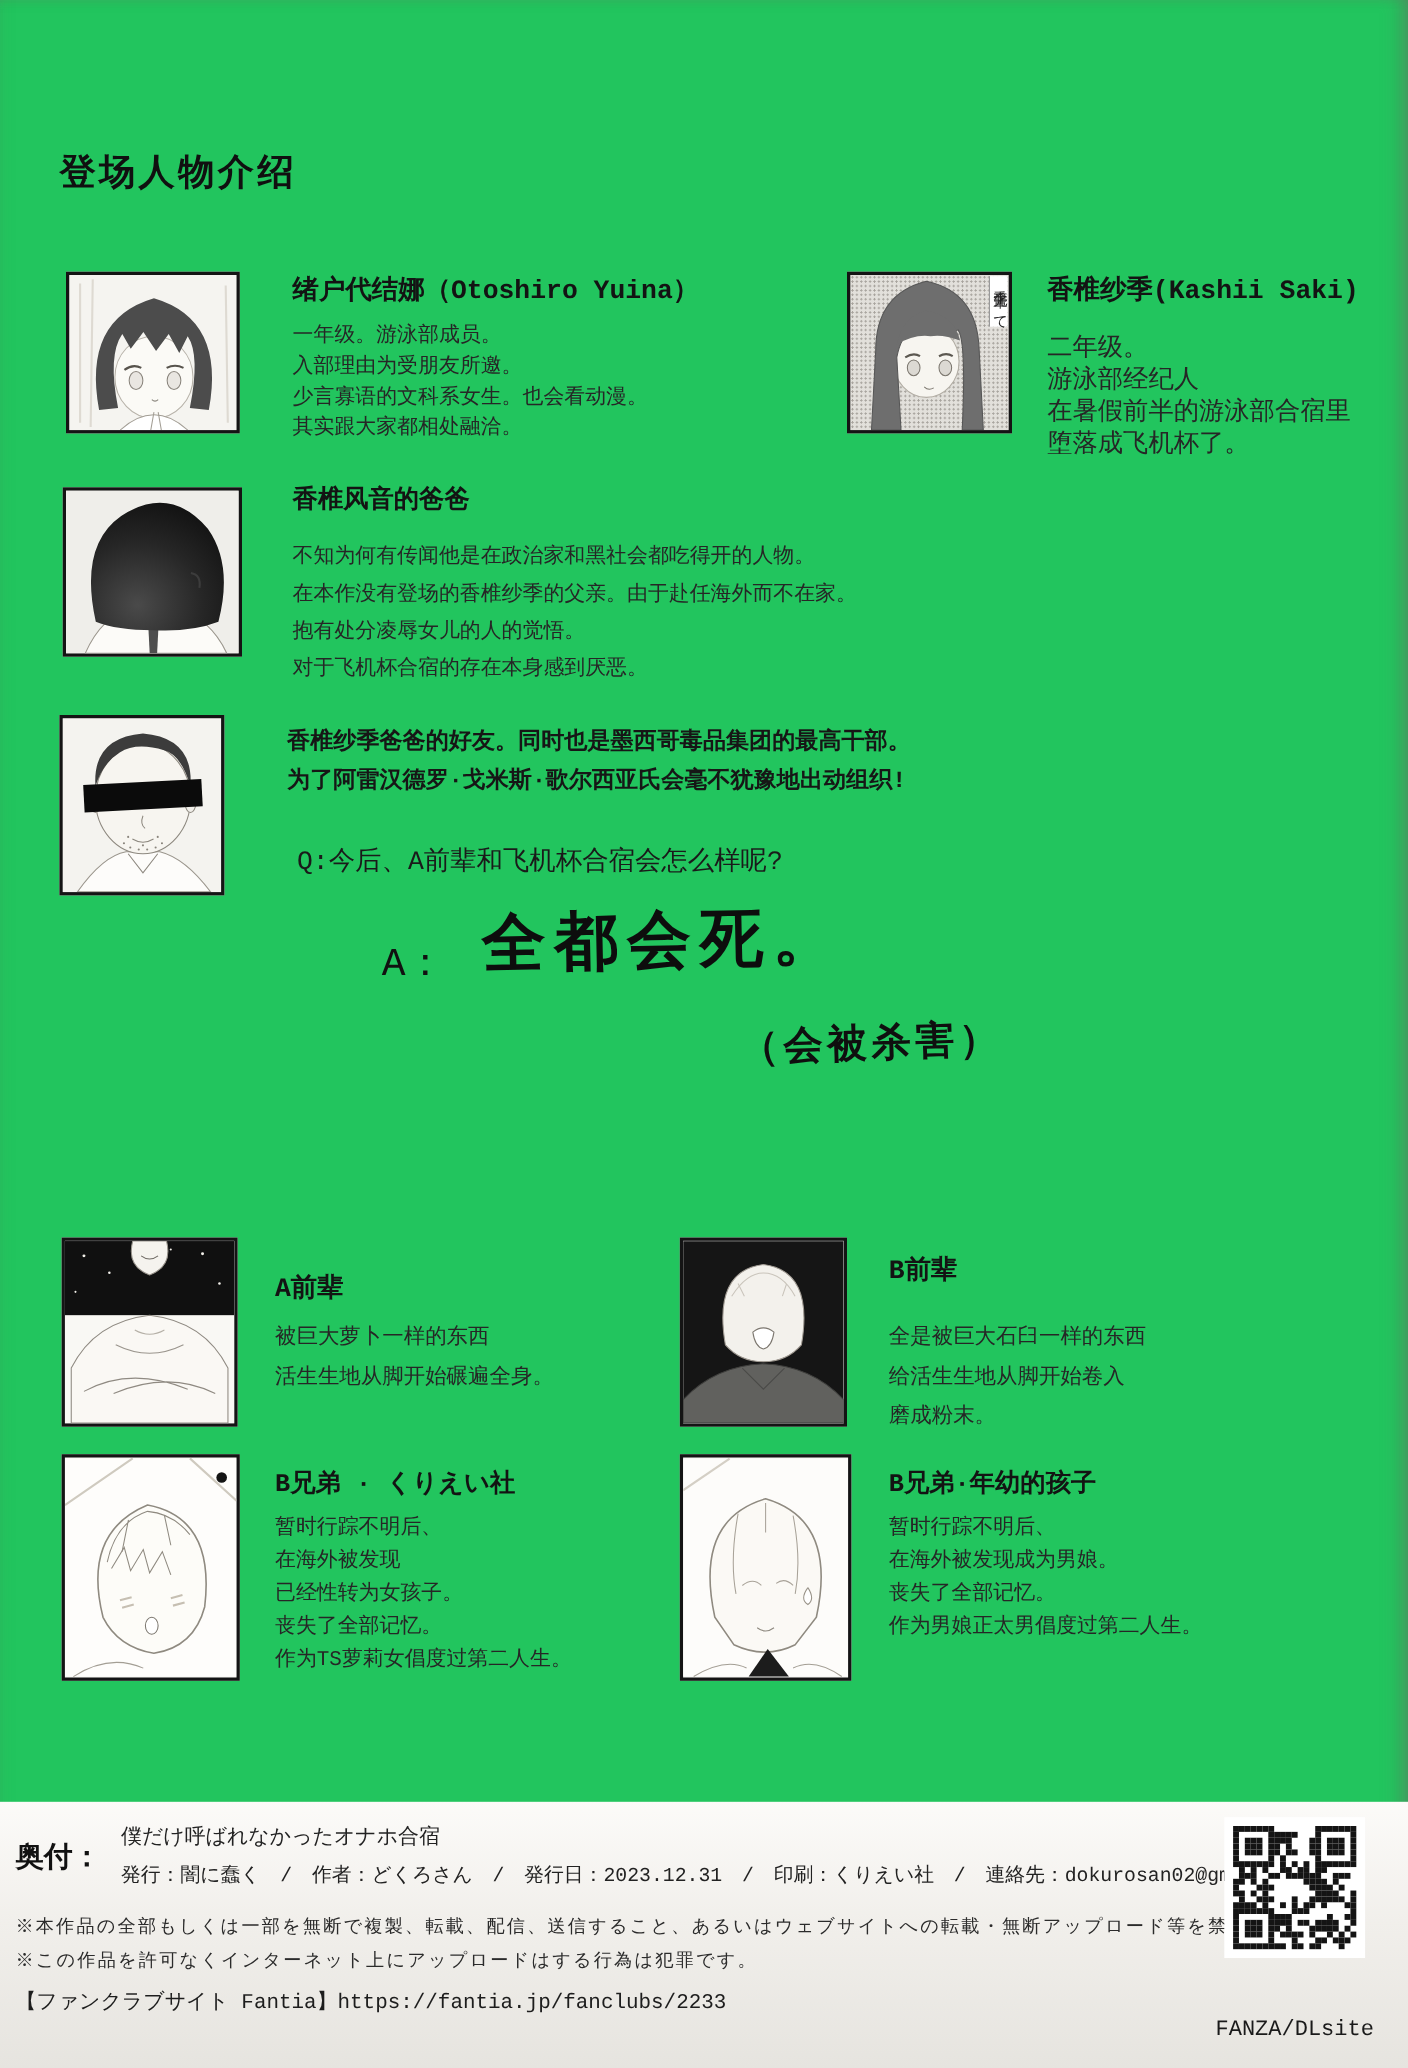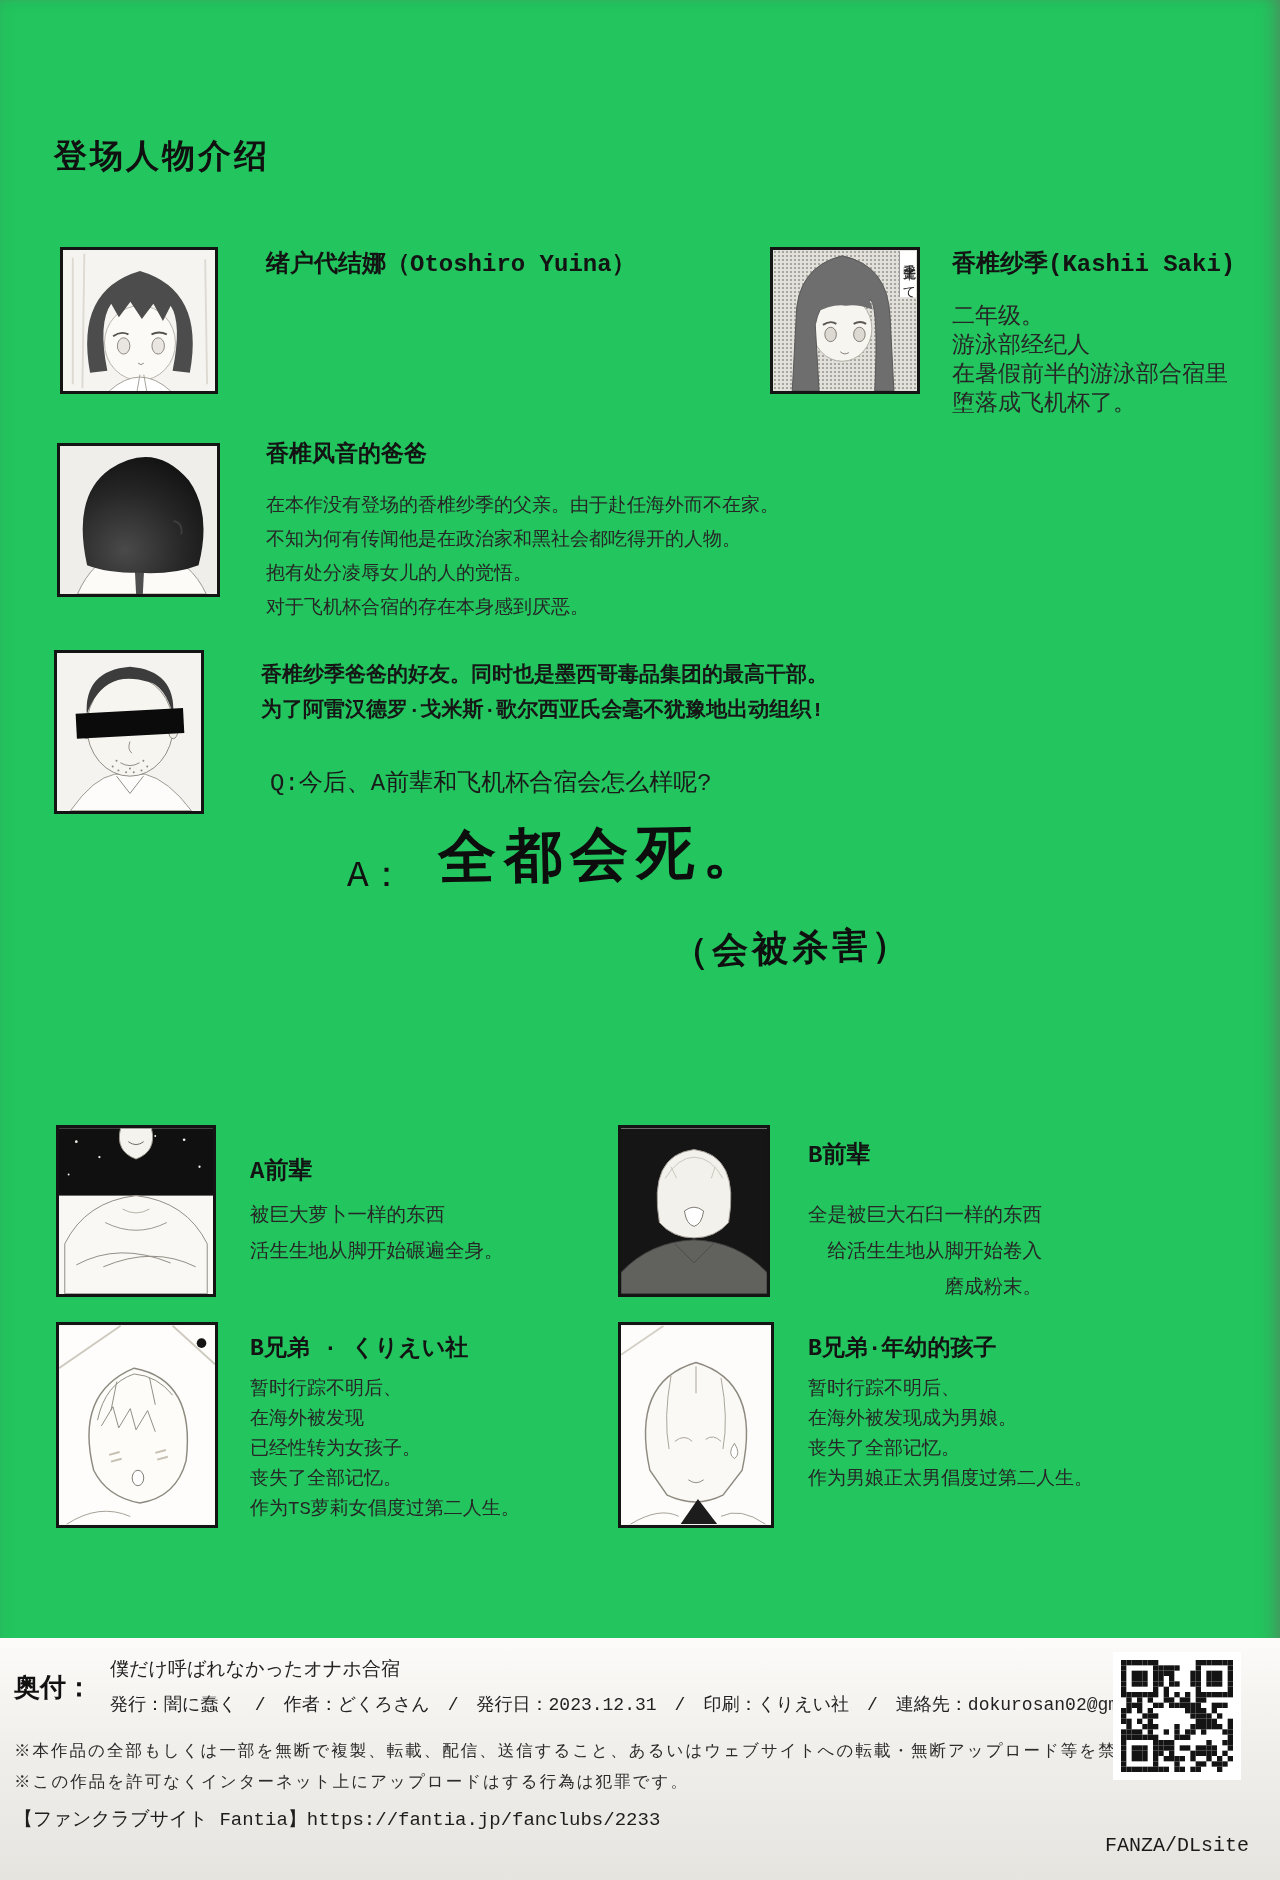--- a/index.html
+++ b/index.html
@@ -42,21 +42,21 @@
   .qa-q{left:270px;top:766px;font-size:24px;color:#1a1a1a;white-space:nowrap;}
   .qa-a-label{left:347px;top:850px;font-size:36px;color:#111;}
   .qa-a{left:438px;top:816px;font-size:58px;font-weight:900;letter-spacing:8px;color:#0d0d0d;transform:rotate(-1.2deg);white-space:nowrap;}
   .qa-note{left:672px;top:924px;font-size:36px;font-weight:700;letter-spacing:4px;color:#0f0f0f;transform:rotate(-2deg);white-space:nowrap;}
   
   .p-sena{left:56px;top:1125px;width:160px;height:172px;}
   .n-sena{left:250px;top:1138px;font-size:24px;margin-top:16px;}
   .d-sena{left:250px;top:1198px;font-size:19.5px;line-height:36px;}
   .p-senb{left:618px;top:1125px;width:152px;height:172px;}
   .n-senb{left:808px;top:1138px;font-size:24px;}
-  .d-senb{left:808px;top:1198px;font-size:19.5px;line-height:36px;text-align:right;}
+  .d-senb{left:808px;top:1198px;font-size:19.5px;line-height:36px;}
   
   .p-elder{left:56px;top:1322px;width:162px;height:206px;}
   .n-elder{left:250px;top:1332px;font-size:23px;}
   .d-elder{left:250px;top:1374px;font-size:19px;line-height:30px;}
   .p-young{left:618px;top:1322px;width:156px;height:206px;}
   .n-young{left:808px;top:1332px;font-size:23px;}
   .d-young{left:808px;top:1374px;font-size:19px;line-height:30px;}
 
   
   .footer-band{left:0;top:1638px;width:1280px;height:242px;
@@ -87,20 +87,26 @@
       <path d="M48,147 Q80,118 112,147" fill="#ffffff" stroke="#a39e95"></path>
       <path d="M80,130 l-3,17 M84,130 l3,17" stroke="#a39e95" fill="none"></path>
       <path d="M28,128 Q12,42 80,22 Q148,42 132,128 L114,126 Q124,76 112,58 L104,74 L94,56 L82,72 L70,54 L58,70 L50,56 Q36,76 46,126 Z" fill="#4c4c4c"></path>
       <path d="M52,90 q8,-6 16,-2 M92,88 q8,-4 16,0" stroke="#57534c" stroke-width="2" fill="none"></path>
       <ellipse cx="63" cy="100" rx="6.5" ry="8.5" fill="#e9e6e1" stroke="#8a857d"></ellipse>
       <ellipse cx="99" cy="100" rx="6.5" ry="8.5" fill="#e9e6e1" stroke="#8a857d"></ellipse>
       <path d="M78,118 q3,3 6,0" stroke="#8a857d" fill="none"></path>
     </svg>
   </div>
   <div class="name n-yuina">绪户代结娜（Otoshiro Yuina）</div>
+  <div class="desc d-yuina">
+    <div>一年级。游泳部成员。</div>
+    <div>入部理由为受朋友所邀。</div>
+    <div>少言寡语的文科系女生。也会看动漫。</div>
+    <div>其实跟大家都相处融洽。</div>
+  </div>
 
   <div class="portrait halftone p-saki">
     <svg viewBox="0 0 150 147">
       <ellipse cx="72" cy="82" rx="31" ry="34" fill="#f7f5f0" stroke="#b2ada4"></ellipse>
       <path d="M72,6 Q24,18 24,72 L20,147 L48,147 L44,78 Q48,58 58,52 Q86,60 102,52 Q110,62 106,147 L126,147 L122,70 Q120,16 72,6 Z" fill="#6e6e6e" stroke="#565656"></path>
       <path d="M44,66 Q50,38 72,34 Q98,38 104,62 Q88,56 76,58 Q60,56 44,66 Z" fill="#6e6e6e"></path>
       <ellipse cx="60" cy="88" rx="6" ry="7.5" fill="#dcd9d3" stroke="#7c776f"></ellipse>
       <ellipse cx="90" cy="88" rx="6" ry="7.5" fill="#dcd9d3" stroke="#7c776f"></ellipse>
       <path d="M70,106 q4,4 9,1" stroke="#7c776f" fill="none"></path>
       <path d="M52,78 q8,-5 14,-1 M84,77 q7,-4 13,0" stroke="#5c5851" stroke-width="2" fill="none"></path>
@@ -127,22 +133,22 @@
       <rect width="163" height="154" fill="#efeeea"></rect>
       <path d="M18,154 Q34,118 62,112 L104,112 Q136,120 152,154 Z" fill="#fcfbf8" stroke="#9a958c"></path>
       <path d="M68,113 L82,136 L96,113" fill="#ffffff" stroke="#8d887f"></path>
       <path d="M77,115 L88,115 L86,154 L79,154 Z" fill="#4e4e4e"></path>
       <path d="M28,124 Q12,52 52,24 Q98,-6 134,36 Q158,70 144,124 Q118,134 82,132 Q48,132 28,124 Z" fill="url(#gd)"></path>
       <path d="M118,78 q10,2 8,14" stroke="#3c3c3c" stroke-width="2" fill="none"></path>
     </svg>
   </div>
   <div class="name n-father">香椎风音的爸爸</div>
   <div class="desc d-father">
+    <div>不知为何有传闻他是在政治家和黑社会都吃得开的人物。</div>
     <div>在本作没有登场的香椎纱季的父亲。由于赴任海外而不在家。</div>
-    <div>不知为何有传闻他是在政治家和黑社会都吃得开的人物。</div>
     <div>抱有处分凌辱女儿的人的觉悟。</div>
     <div>对于飞机杯合宿的存在本身感到厌恶。</div>
   </div>
 
   <div class="portrait p-cartel">
     <svg viewBox="0 0 150 164">
       <rect width="150" height="164" fill="#f4f3ef"></rect>
       <path d="M14,164 Q38,130 60,126 L92,126 Q116,132 140,164 Z" fill="#fdfcfa" stroke="#9a958c"></path>
       <path d="M62,128 L76,146 L90,128" fill="none" stroke="#8d887f"></path>
       <ellipse cx="76" cy="76" rx="45" ry="52" fill="#f7f5f0" stroke="#8d887f"></ellipse>

